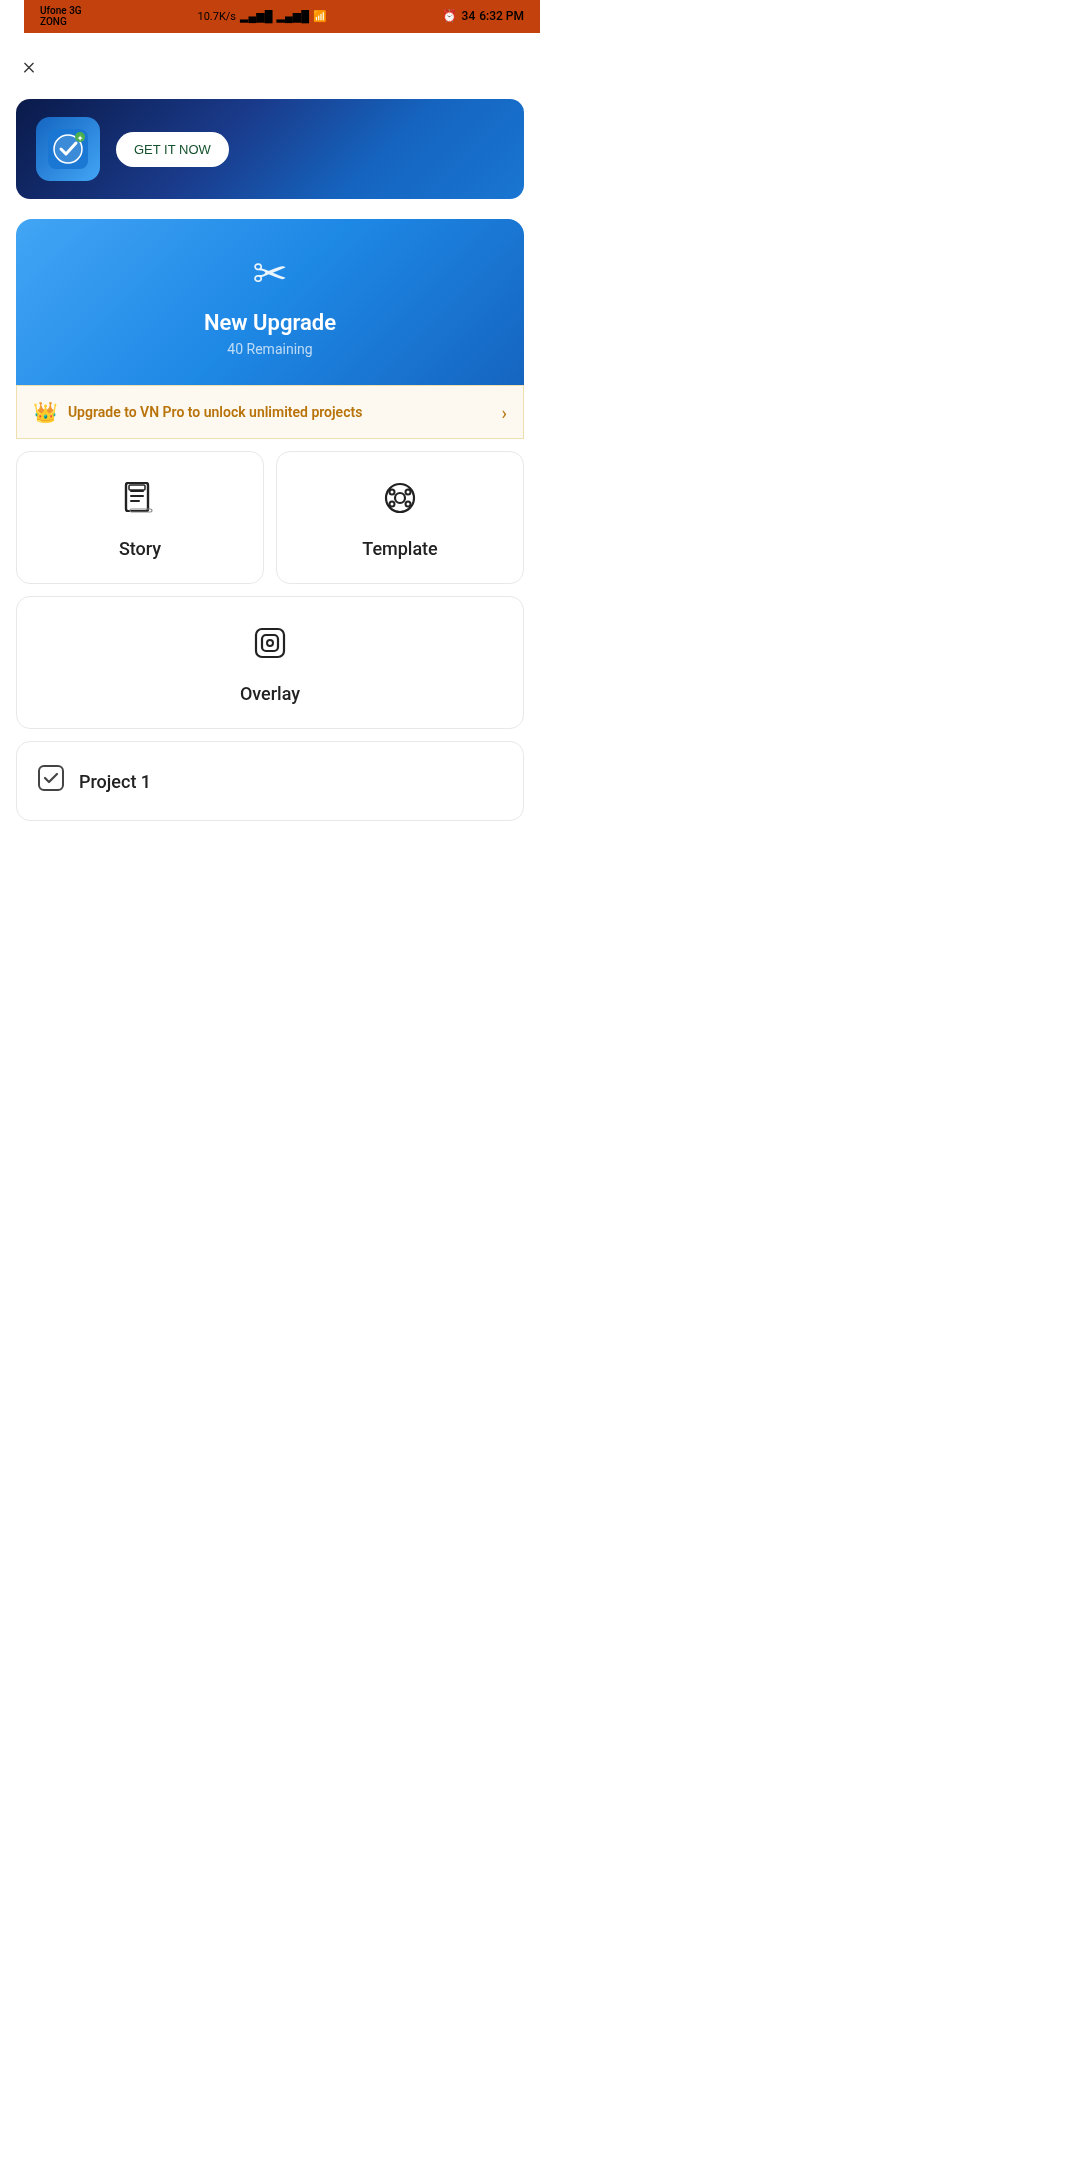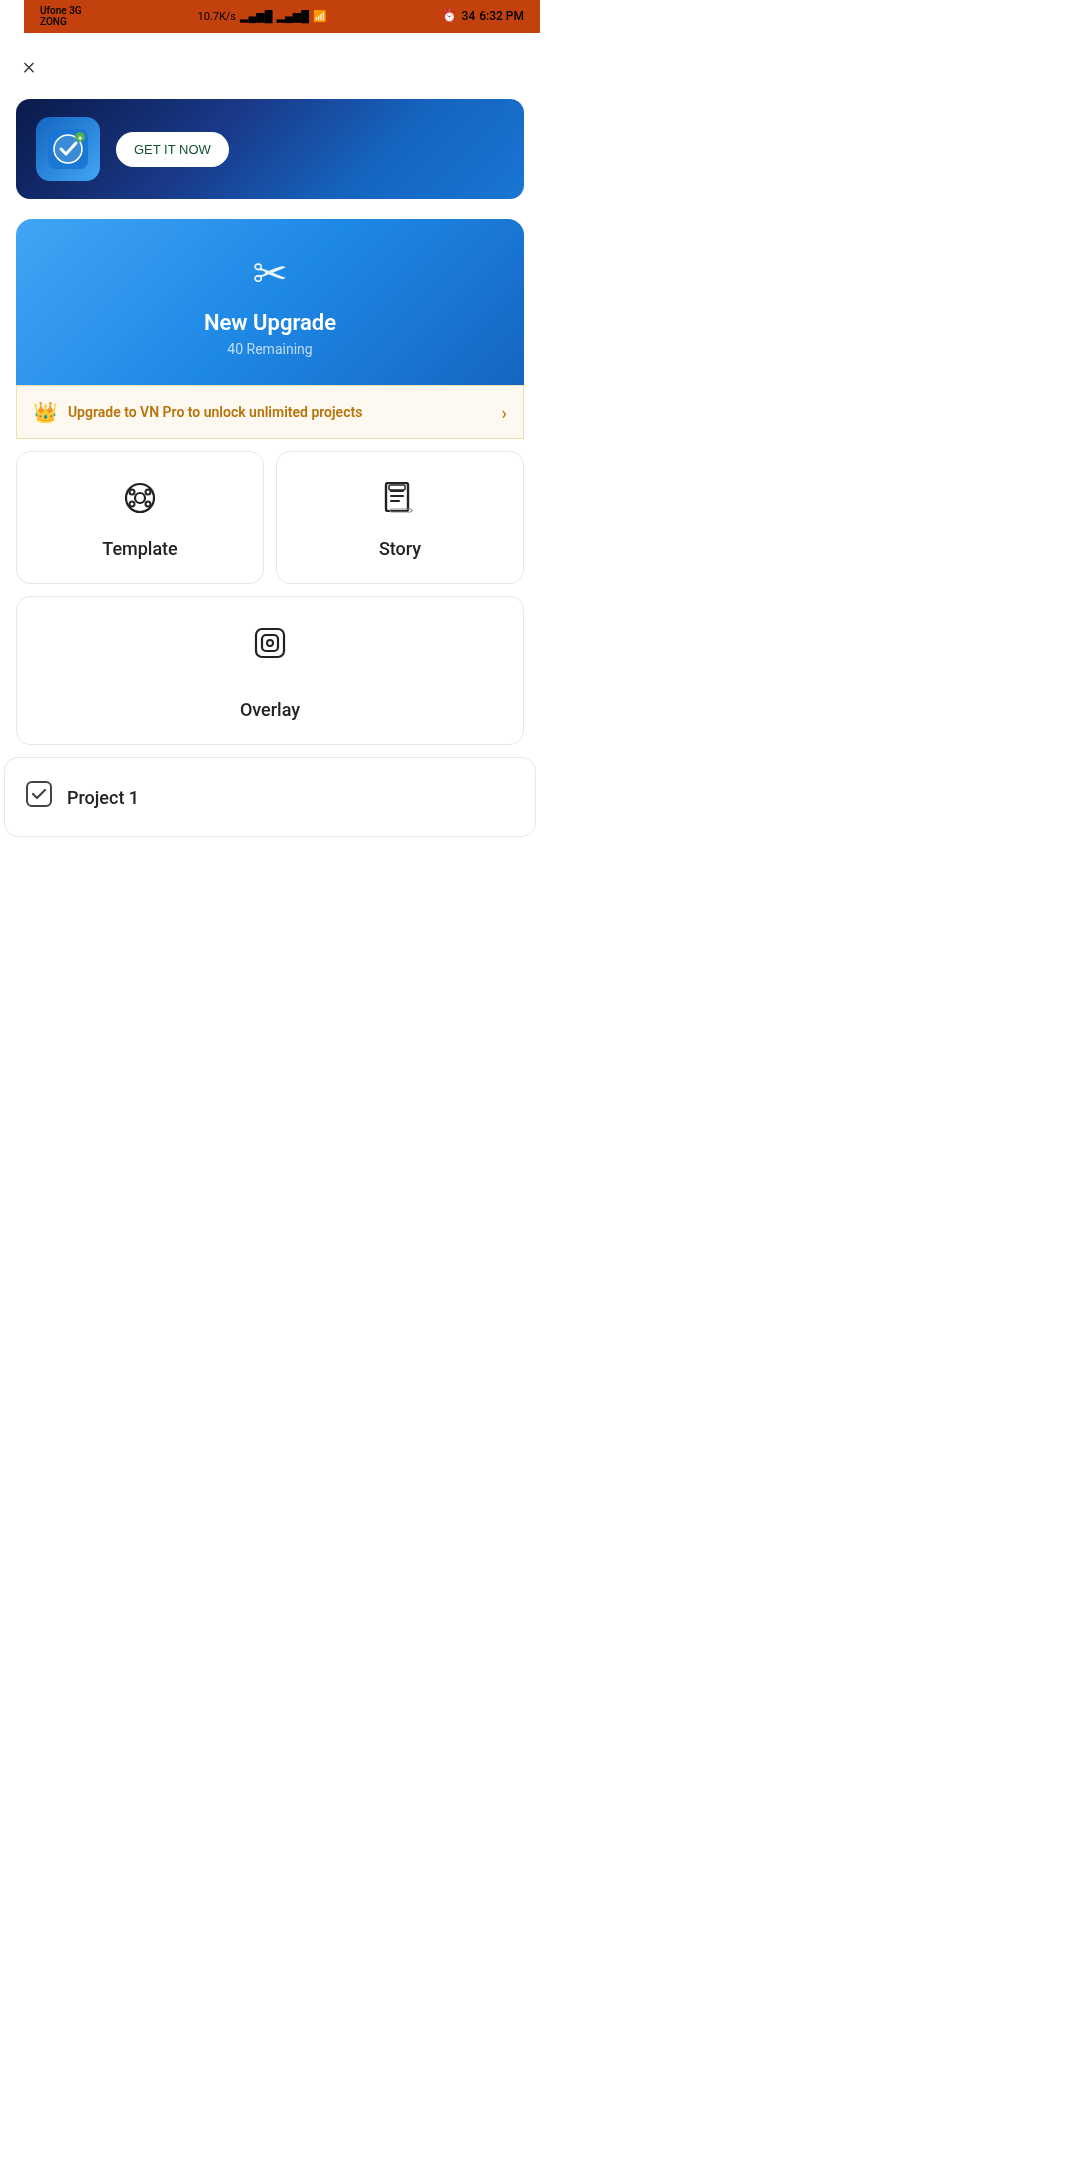--- a/index.html
+++ b/index.html
@@ -200,36 +200,36 @@
     
     .overlay-card {
       margin: 12px 16px 0;
       background: #fff;
       border: 1px solid #e8e8e8;
       border-radius: 14px;
       padding: 28px 20px 24px;
       display: flex;
       flex-direction: column;
       align-items: center;
-      gap: 30px;
+      gap: 14px;
       cursor: pointer;
     }
     .overlay-icon {
       font-size: 32px;
       color: #222;
     }
     .overlay-label {
       font-size: 18px;
       font-weight: 500;
       color: #222;
     }
 
     
     .project1-card {
-      margin: 12px 4px 0;
+      margin: 12px 16px 0;
       background: #fff;
       border: 1px solid #e8e8e8;
       border-radius: 14px;
       padding: 22px 20px;
       display: flex;
       align-items: center;
       gap: 14px;
       cursor: pointer;
     }
     .project1-icon {
@@ -302,48 +302,48 @@
     </div>
     <span class="upgrade-chevron">›</span>
   </div>
 </div>
 
 <div class="project-type-grid">
 
   <div class="project-type-card">
     <span class="project-type-icon">
       <svg width="36" height="36" viewBox="0 0 36 36" fill="none" xmlns="http://www.w3.org/2000/svg">
+        <rect x="4" y="3" width="22" height="28" rx="2" stroke="#222" stroke-width="2.2" fill="none"></rect>
+        <rect x="4" y="3" width="22" height="28" rx="2" stroke="#222" stroke-width="2.2" fill="none"></rect>
+
+        <line x1="9" y1="11" x2="21" y2="11" stroke="#222" stroke-width="2" stroke-linecap="round"></line>
+        <line x1="9" y1="16" x2="21" y2="16" stroke="#222" stroke-width="2" stroke-linecap="round"></line>
+        <line x1="9" y1="21" x2="17" y2="21" stroke="#222" stroke-width="2" stroke-linecap="round"></line>
+
+        <rect x="7" y="5" width="16" height="5" rx="1" stroke="#222" stroke-width="1.5" fill="none"></rect>
+
+        <rect x="7" y="28" width="22" height="3" rx="1.5" stroke="#888" stroke-width="1.2" fill="none" transform="translate(1,1)"></rect>
+      </svg>
+    </span>
+    <span class="project-type-label">Story</span>
+  </div>
+
+  <div class="project-type-card">
+    <span class="project-type-icon">
+      <svg width="36" height="36" viewBox="0 0 36 36" fill="none" xmlns="http://www.w3.org/2000/svg">
         <circle cx="18" cy="18" r="14" stroke="#222" stroke-width="2.2" fill="none"></circle>
         <circle cx="18" cy="18" r="5" stroke="#222" stroke-width="2.2" fill="none"></circle>
         <circle cx="10" cy="12" r="2.5" stroke="#222" stroke-width="2" fill="none"></circle>
         <circle cx="26" cy="12" r="2.5" stroke="#222" stroke-width="2" fill="none"></circle>
         <circle cx="10" cy="24" r="2.5" stroke="#222" stroke-width="2" fill="none"></circle>
         <circle cx="26" cy="24" r="2.5" stroke="#222" stroke-width="2" fill="none"></circle>
       </svg>
     </span>
     <span class="project-type-label">Template</span>
   </div>
-
-  <div class="project-type-card">
-    <span class="project-type-icon">
-      <svg width="36" height="36" viewBox="0 0 36 36" fill="none" xmlns="http://www.w3.org/2000/svg">
-        <rect x="4" y="3" width="22" height="28" rx="2" stroke="#222" stroke-width="2.2" fill="none"></rect>
-        <rect x="4" y="3" width="22" height="28" rx="2" stroke="#222" stroke-width="2.2" fill="none"></rect>
-
-        <line x1="9" y1="11" x2="21" y2="11" stroke="#222" stroke-width="2" stroke-linecap="round"></line>
-        <line x1="9" y1="16" x2="21" y2="16" stroke="#222" stroke-width="2" stroke-linecap="round"></line>
-        <line x1="9" y1="21" x2="17" y2="21" stroke="#222" stroke-width="2" stroke-linecap="round"></line>
-
-        <rect x="7" y="5" width="16" height="5" rx="1" stroke="#222" stroke-width="1.5" fill="none"></rect>
-
-        <rect x="7" y="28" width="22" height="3" rx="1.5" stroke="#888" stroke-width="1.2" fill="none" transform="translate(1,1)"></rect>
-      </svg>
-    </span>
-    <span class="project-type-label">Story</span>
-  </div>
 </div>
 
 <div class="overlay-card">
   <span class="overlay-icon">
     <svg width="36" height="36" viewBox="0 0 36 36" fill="none" xmlns="http://www.w3.org/2000/svg">
       <rect x="4" y="4" width="28" height="28" rx="6" stroke="#222" stroke-width="2.2" fill="none"></rect>
       <rect x="10" y="10" width="16" height="16" rx="4" stroke="#222" stroke-width="2.2" fill="none"></rect>
       <circle cx="18" cy="18" r="3" stroke="#222" stroke-width="2" fill="none"></circle>
     </svg>
   </span>

